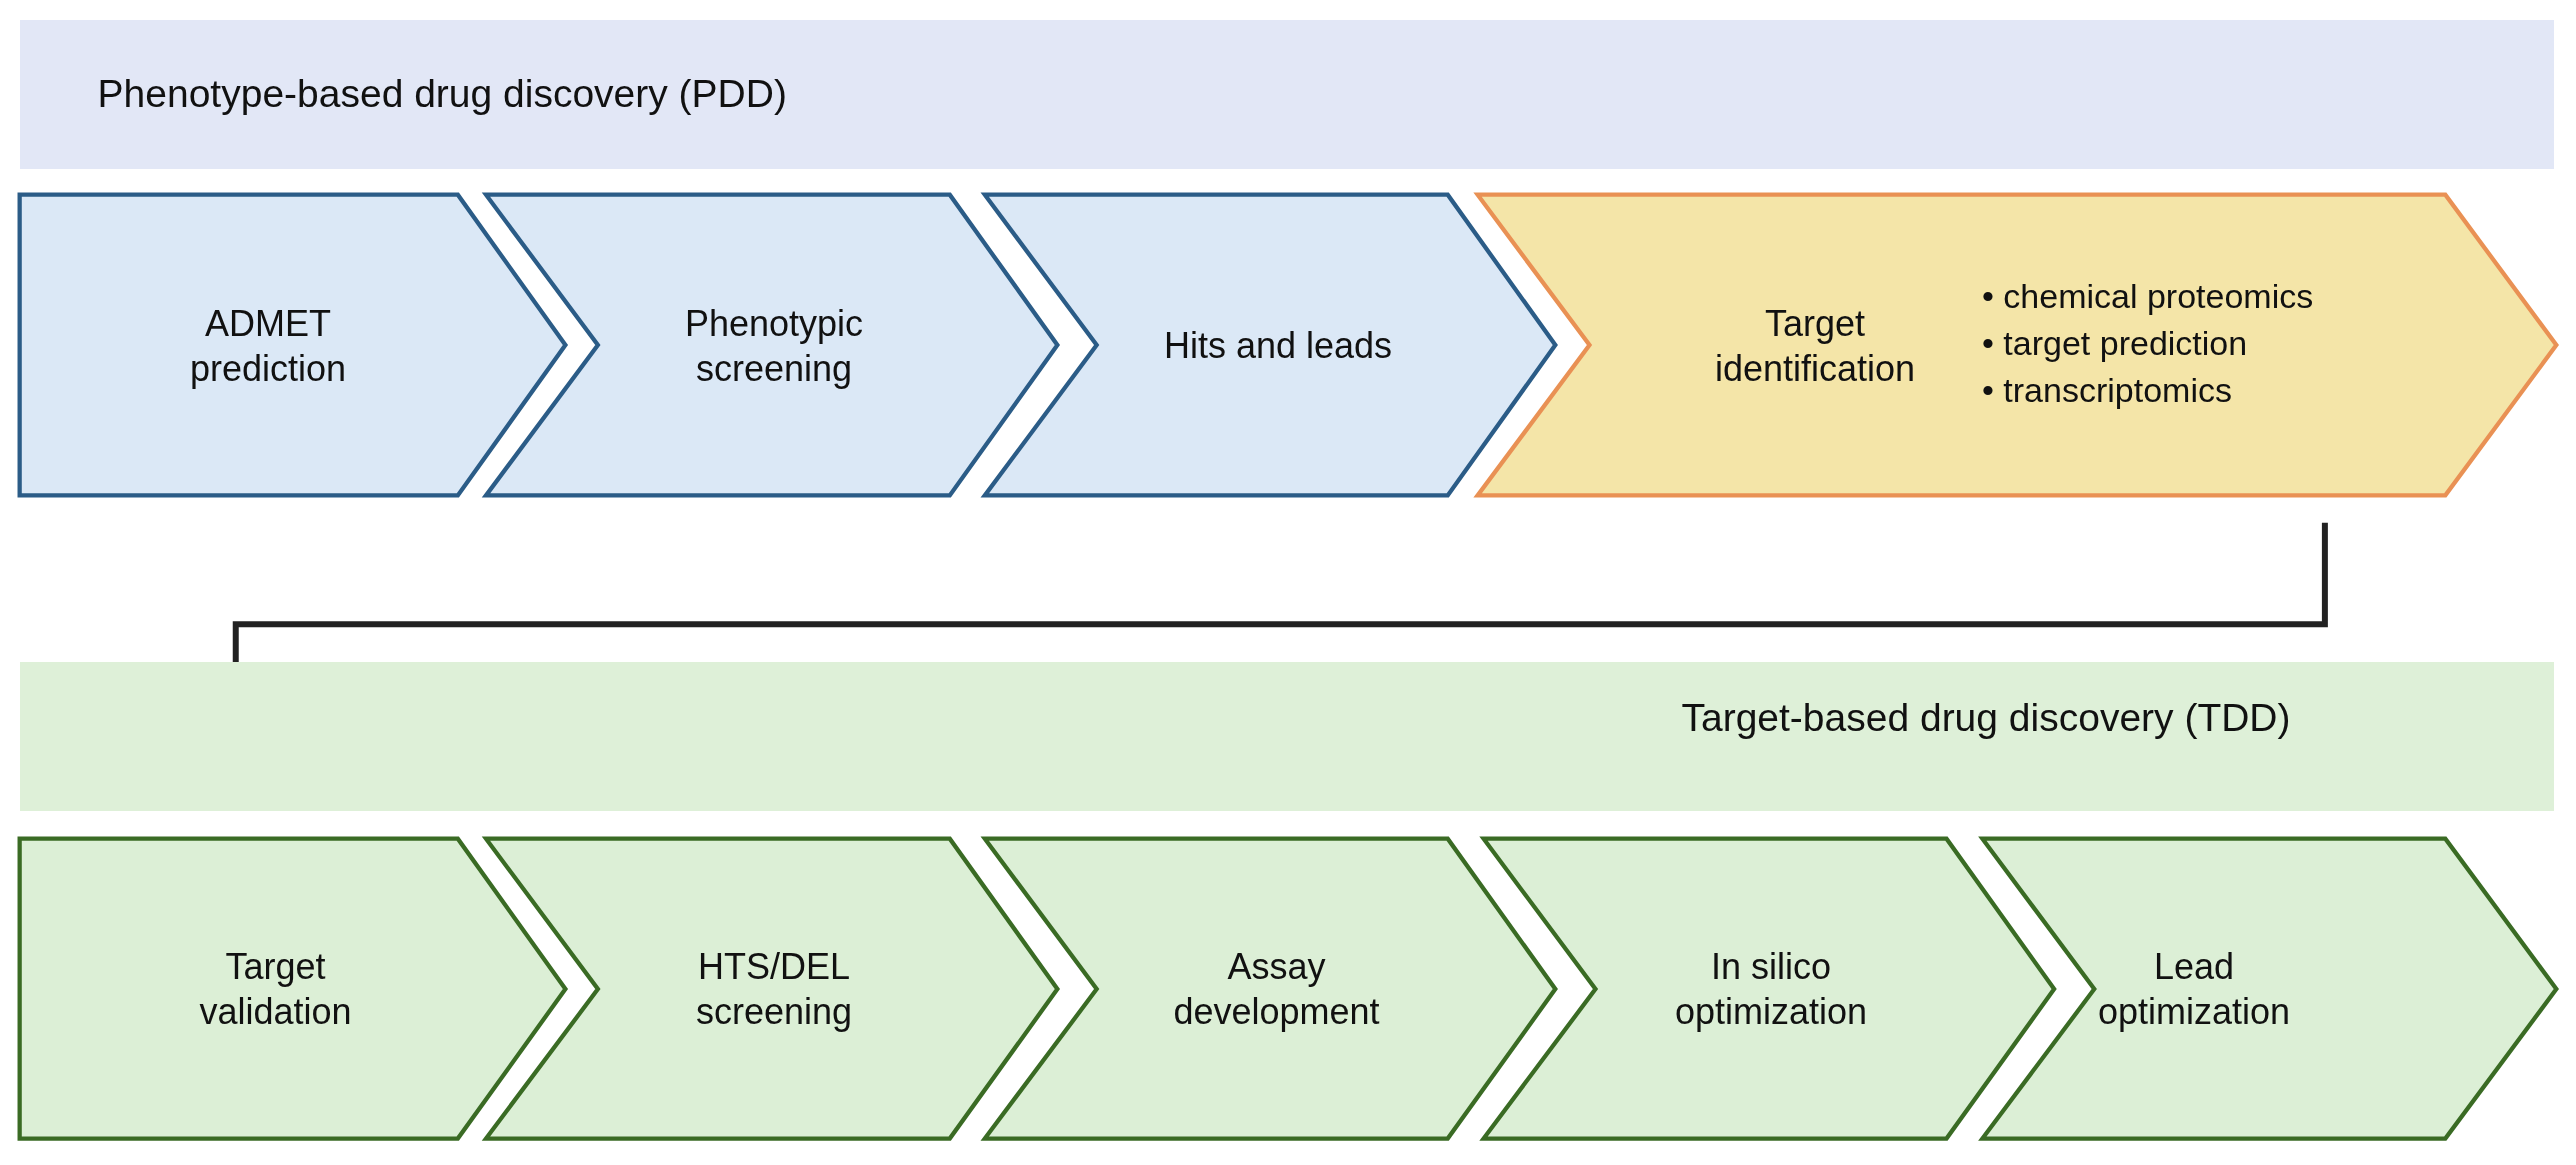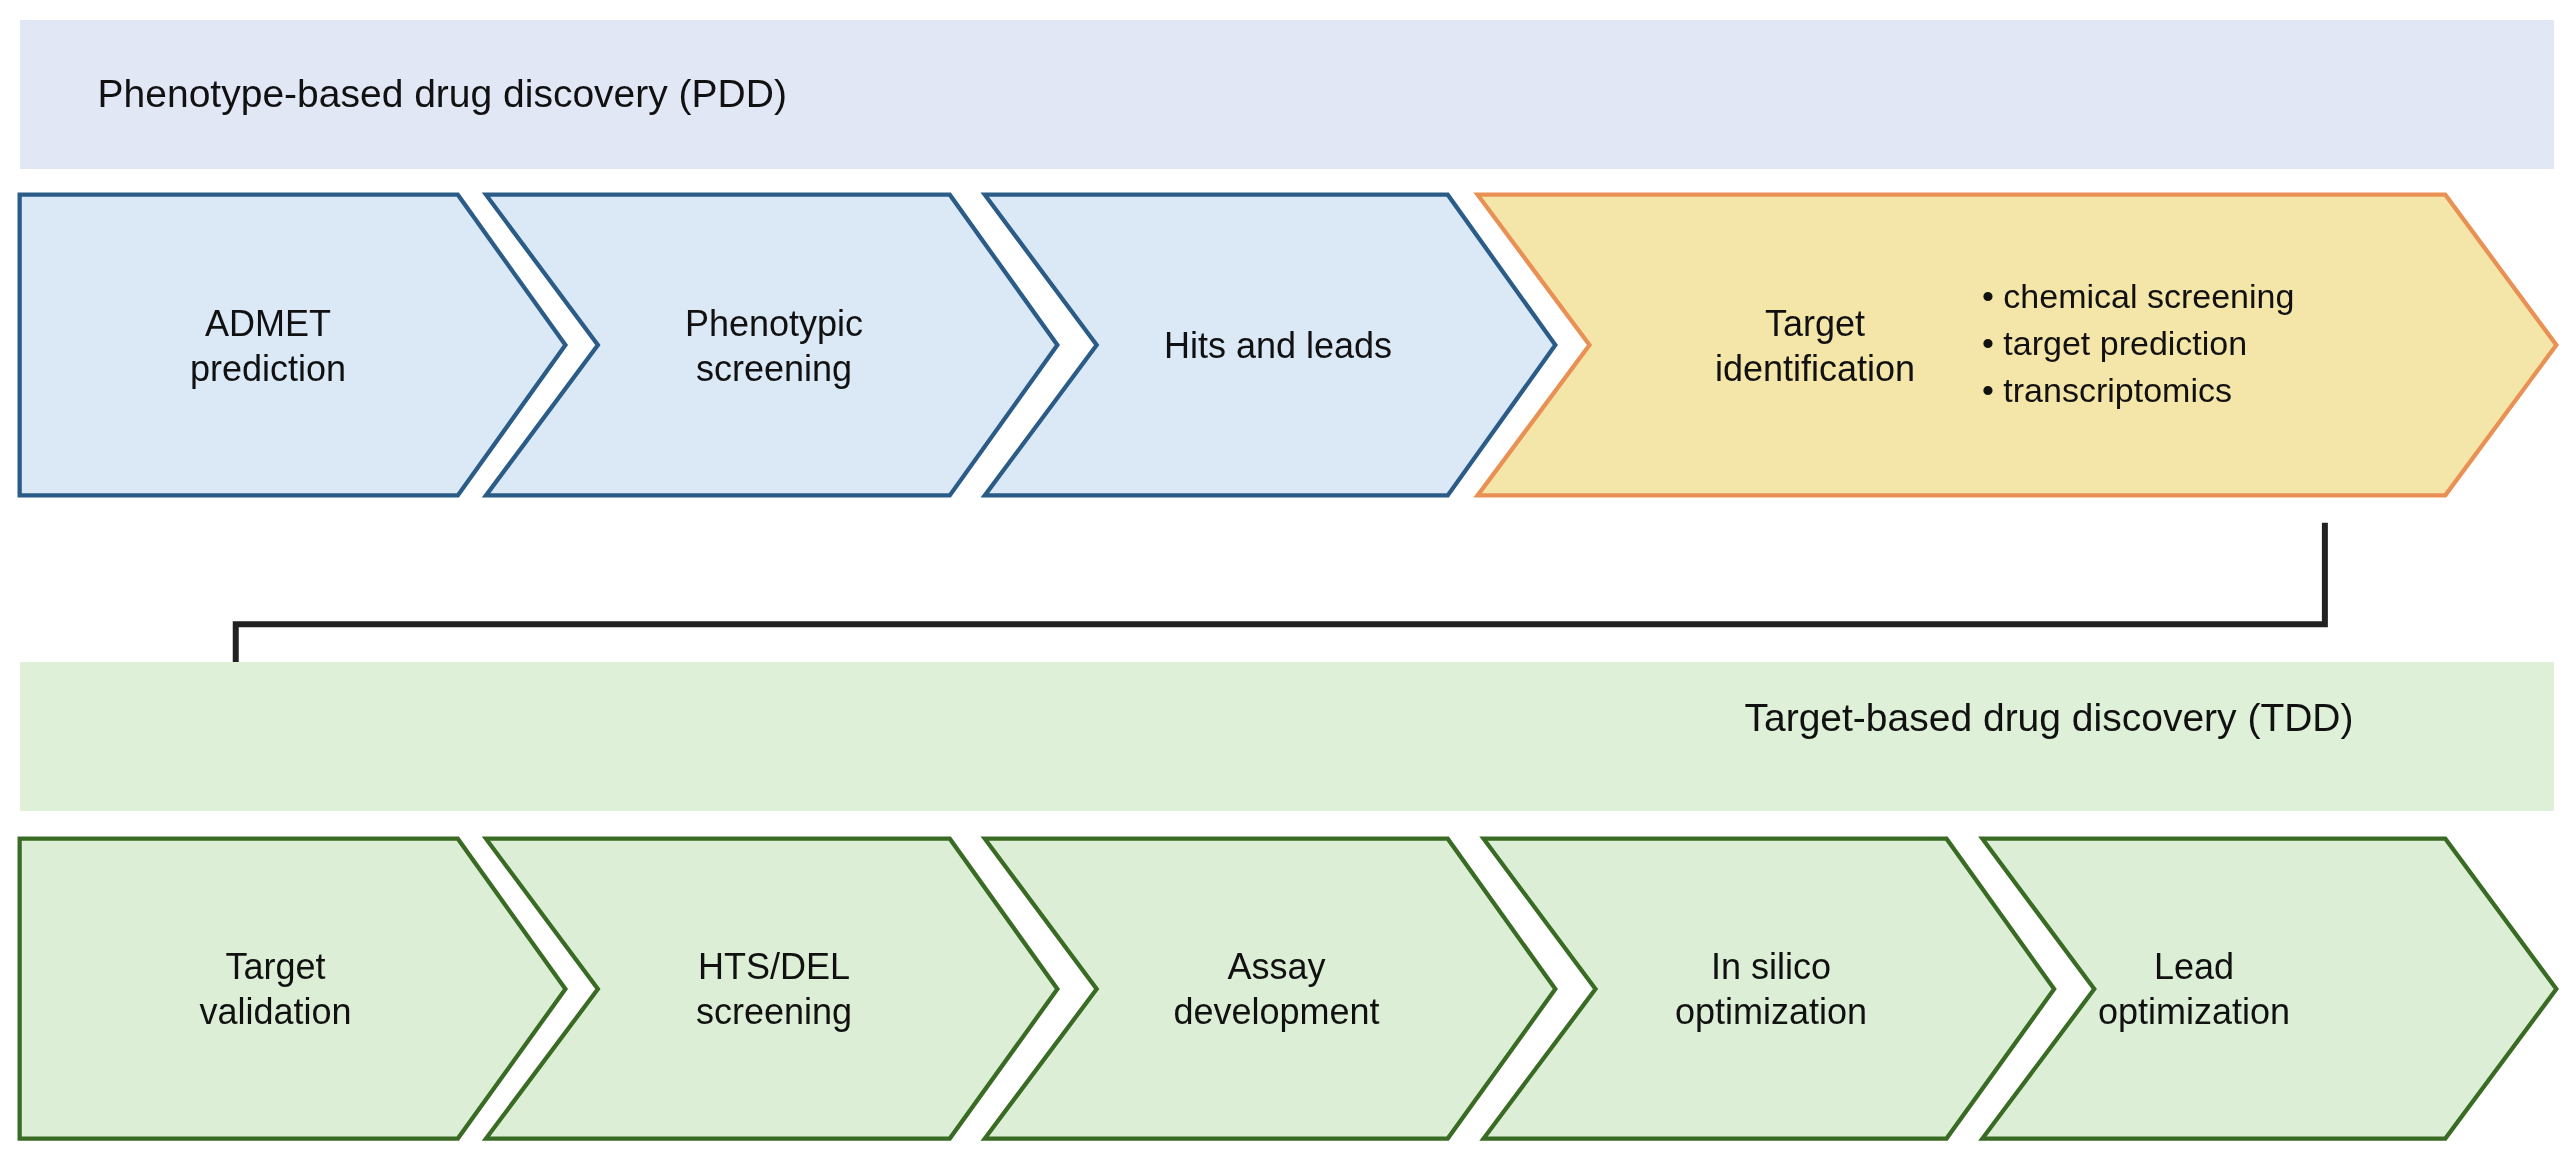--- a/index.html
+++ b/index.html
@@ -23,21 +23,21 @@
     left: 19.6px; top: 19.6px; width: 2534px; height: 149px;
     background: var(--pdd_banner_bg);
     padding-left: 78px;
     box-sizing: border-box;
   }
   .banner-tdd-bg {
     left: 19.6px; top: 662px; width: 2534px; height: 149px;
     background: var(--tdd_banner_bg);
   }
   .banner-tdd-text {
-    left: 1558px; top: 662px; width: 982px; height: 112px;
+    left: 1495px; top: 662px; width: 982px; height: 112px;
     justify-content: center;
   }
   .banner-title {
     font-size: 39px;
     line-height: 1.15;
     color: var(--text);
     white-space: nowrap;
   }
 
   .chev-blue   { fill: var(--blue_fill);   stroke: var(--blue_border);   stroke-width: 5; }
@@ -100,21 +100,21 @@
 
   <div class="step-label" style="left:12px;   top:195px; width:512px; height:301px;">ADMET
 prediction</div>
   <div class="step-label" style="left:518px;  top:195px; width:512px; height:301px;">Phenotypic
 screening</div>
   <div class="step-label" style="left:1022px; top:195px; width:512px; height:301px;">Hits and leads</div>
   <div class="step-label" style="left:1623px; top:195px; width:384px; height:301px;">Target
 identification</div>
 
   <div class="bullets">
-    <div>• chemical screening</div>
+    <div>• chemical proteomics</div>
     <div>• target prediction</div>
     <div>• transcriptomics</div>
   </div>
 
   <div class="step-label" style="left:19.6px;   top:839px; width:512px; height:300px;">Target
 validation</div>
   <div class="step-label" style="left:518px;  top:839px; width:512px; height:300px;text-align:center;">HTS/DEL
 screening</div>
   <div class="step-label" style="left:1016px; top:839px; width:521px; height:300px;">Assay
 development</div>

